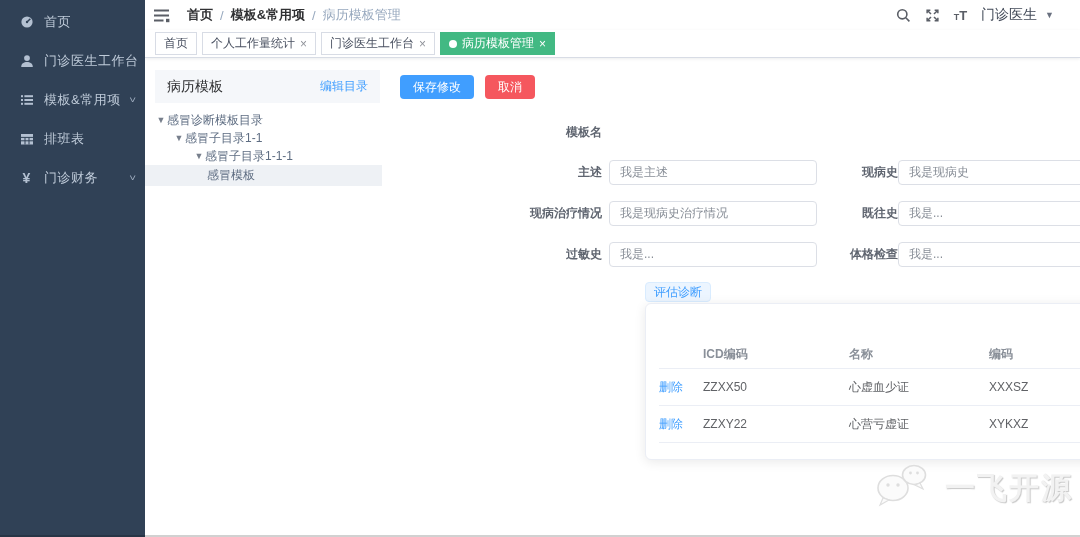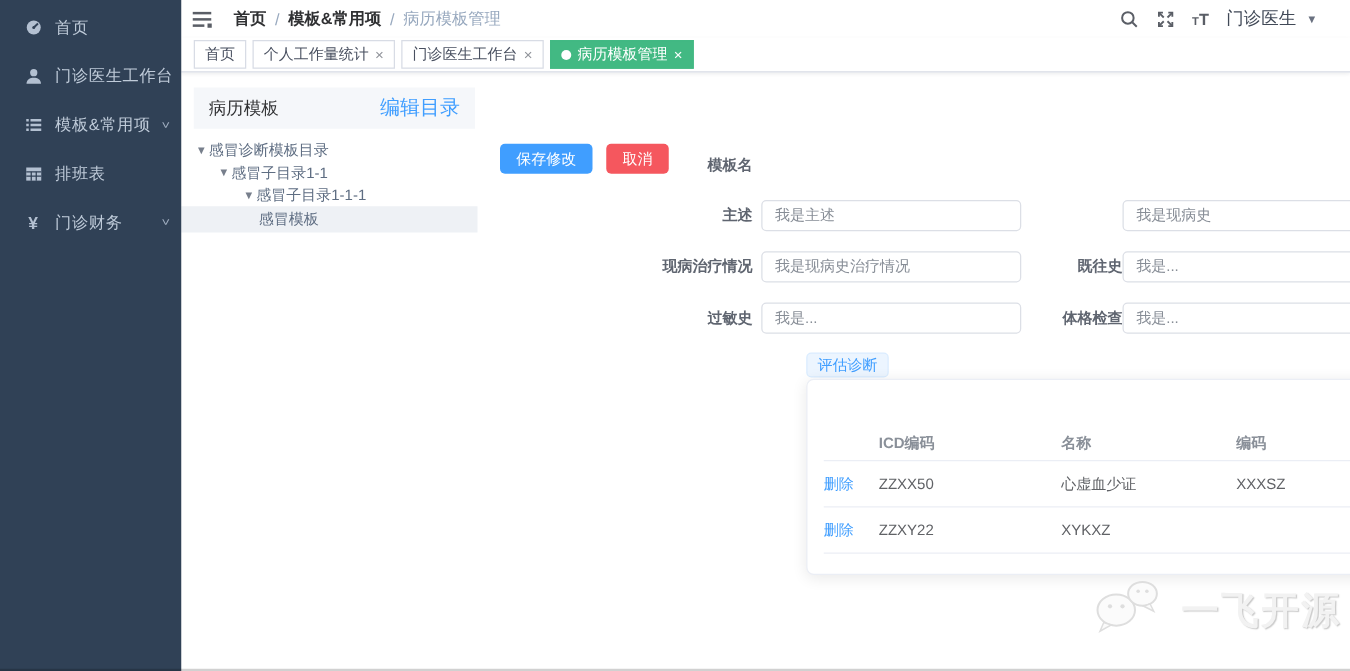--- a/index.html
+++ b/index.html
@@ -40,33 +40,33 @@
   .tab.active .dot { display:inline-block; }
   .tab.active .tab-close { color:#fff; }
 
   
   .content { position:absolute; top:58px; left:0; right:0; bottom:2px; background:#fff; }
 
   
   .tree-panel { position:absolute; left:0; top:0; width:245px; bottom:0; }
   .tree-header { position:absolute; left:10px; width:225px; top:12px; height:33px; background:#f5f7fa; display:flex; align-items:center; padding:0 12px; }
   .tree-title { font-size:14px; color:#303133; font-weight:500; }
-  .edit-link { margin-left:auto; font-size:16px; color:#409eff; cursor:pointer; }
+  .edit-link { margin-left:auto; font-size:12px; color:#409eff; cursor:pointer; }
   .tree { position:absolute; top:53px; left:0; right:8px; font-size:12px; color:#5e6d82; }
   .tree-row { height:18px; display:flex; align-items:center; cursor:pointer; }
   .tree-row .caret { width:12px; font-size:9px; color:#777f8c; flex:0 0 12px; text-align:center; }
   .tree-row.lv0 { padding-left:10px; }
   .tree-row.lv1 { padding-left:28px; }
   .tree-row.lv2 { padding-left:48px; }
   .tree-row.lv3 { padding-left:62px; }
   .tree-row.selected { background:#eef1f5; height:21px; }
 
   
   .form-area { position:absolute; left:245px; top:0; right:0; bottom:0; }
-  .btn-row { position:absolute; left:10px; top:17px; display:flex; gap:11px;margin-top:40px; }
+  .btn-row { position:absolute; left:10px; top:17px; display:flex; gap:11px; }
   .btn { display:inline-flex; align-items:center; justify-content:center; height:24px; padding:0 13px; border:none; border-radius:4px; font-size:12px; color:#fff; cursor:pointer; font-family:inherit; }
   .btn-primary { background:#409eff; }
   .btn-danger { background:#f5575e; }
 
   .f-row { position:absolute; left:0; width:830px; height:25px; }
   .f-row .lbl { position:absolute; top:0; height:25px; line-height:25px; width:110px; text-align:right; font-size:12px; font-weight:bold; color:#5f6570; white-space:nowrap; }
   .f-row .ipt { position:absolute; top:0; height:25px; border:1px solid #dcdfe6; border-radius:4px; font-size:12px; color:#878d96; padding:0 10px; outline:none; background:#fff; font-family:inherit; }
   .pos-l1 { left:-43px; width:100px; }    
   .pos-i1 { left:74px;  width:208px; }    
   .pos-l2 { left:253px; width:100px; }    
@@ -252,20 +252,21 @@
           <button class="btn btn-danger">取消</button>
         </div>
 
         <div class="f-row row1">
           <span class="lbl pos-l1">模板名</span>
         </div>
 
         <div class="f-row row2">
           <span class="lbl pos-l1">主述</span>
           <input class="ipt pos-i1" readonly="" value="我是主述" style="">
+          <span class="lbl pos-l2">现病史</span>
           <input class="ipt pos-i2" readonly="" value="我是现病史" style="">
         </div>
 
         <div class="f-row row3">
           <span class="lbl pos-l1">现病治疗情况</span>
           <input class="ipt pos-i1" readonly="" value="我是现病史治疗情况" style="">
           <span class="lbl pos-l2">既往史</span>
           <input class="ipt pos-i2" readonly="" value="我是..." style="">
         </div>
 
@@ -290,20 +291,21 @@
           </div>
           <div class="t-row t-body">
             <span class="c-act"><span class="del-link">删除</span></span>
             <span class="c-icd">ZZXX50</span>
             <span class="c-name">心虚血少证</span>
             <span class="c-code">XXXSZ</span>
           </div>
           <div class="t-row t-body">
             <span class="c-act"><span class="del-link">删除</span></span>
             <span class="c-icd">ZZXY22</span>
+            <span class="c-name">心营亏虚证</span>
             <span class="c-code">XYKXZ</span>
           </div>
         </div>
 
       </div>
 
       <div class="watermark">
         <span>
           <svg width="56" height="52" viewBox="0 0 56 52">
             <g fill="#fbfbfb" stroke="#dedede" stroke-width="1.6">

